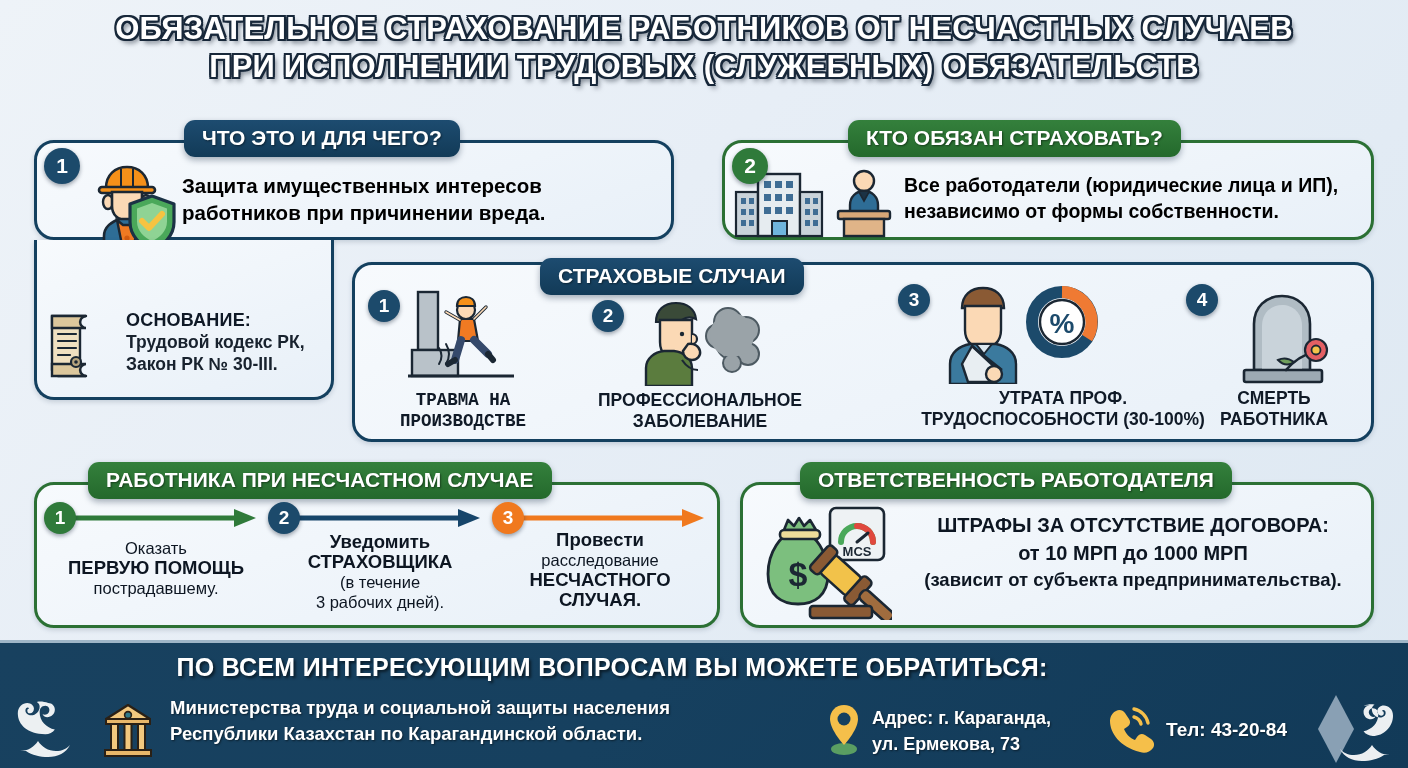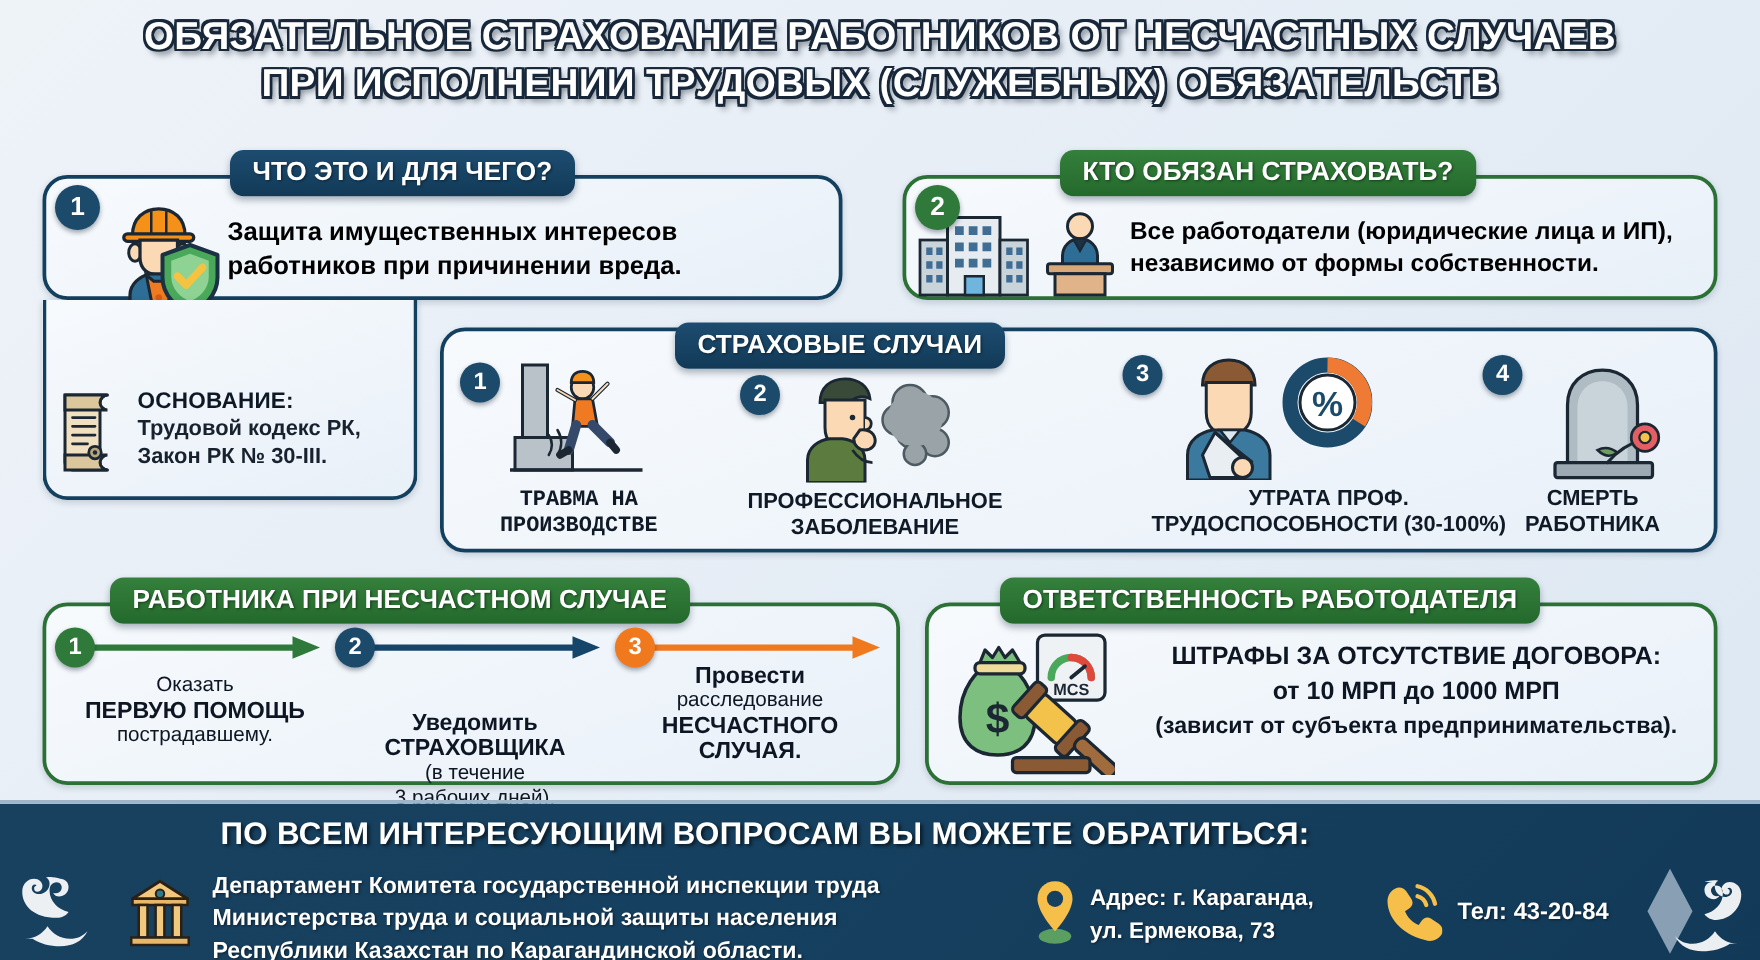--- a/index.html
+++ b/index.html
@@ -68,21 +68,21 @@
   #p1-pill{ left:184px; top:120px; }
   #p1-badge{ left:44px; top:148px; }
   #p1-text{
     position:absolute; left:182px; top:172px; width:430px;
     font-size:20.5px; line-height:27px;
   }
 
   
   #pOsn{ left:34px; top:240px; width:300px; height:160px; border-top:none;
          border-radius:0 0 20px 20px; }
-  #osn-row{ position:absolute; left:46px; top:310px; display:flex; gap:10px; align-items:flex-start;}
+  #osn-row{ position:absolute; left:46px; top:310px; display:flex; gap:26px; align-items:flex-start;}
   #osn-title{ font-size:18px; font-weight:800; color:#0f1926; letter-spacing:.2px;}
   #osn-l1,#osn-l2{ font-size:17.5px; font-weight:600; color:#18222e; line-height:22px;}
 
   
   #p2{ left:722px; top:140px; width:652px; height:100px; }
   #p2-pill{ left:848px; top:120px; }
   #p2-badge{ left:732px; top:148px; }
   #p2-text{
     position:absolute; left:904px; top:172px; width:452px;
     font-size:19.5px; line-height:26px;
@@ -369,21 +369,21 @@
 <div class="badge navy" style="left:268px;top:502px;width:32px;height:32px;font-size:19px;">2</div>
 <div class="badge orange" style="left:492px;top:502px;width:32px;height:32px;font-size:19px;">3</div>
 
 <div class="step" style="left:48px;top:538px;width:216px;">
   <div class="st">Оказать</div>
   <div class="st" style="font-weight:800;font-size:18.5px;">ПЕРВУЮ ПОМОЩЬ</div>
   <div class="st">пострадавшему.</div>
 </div>
 
 <div class="step" style="left:272px;top:532px;width:216px;">
-  <div class="st" style="font-weight:800;font-size:18.5px;margin-top:36px;">Уведомить</div>
+  <div class="st" style="font-weight:800;font-size:18.5px;">Уведомить</div>
   <div class="st" style="font-weight:800;font-size:18.5px;">СТРАХОВЩИКА</div>
   <div class="st">(в течение</div>
   <div class="st">3 рабочих дней).</div>
 </div>
 
 <div class="step" style="left:496px;top:530px;width:208px;">
   <div class="st" style="font-weight:800;font-size:18.5px;">Провести</div>
   <div class="st">расследование</div>
   <div class="st" style="font-weight:800;font-size:18.5px;">НЕСЧАСТНОГО</div>
   <div class="st" style="font-weight:800;font-size:18.5px;">СЛУЧАЯ.</div>
@@ -440,21 +440,20 @@
       <circle cx="28" cy="12" r="3.4" fill="#2f7a8a" stroke="#2a2015" stroke-width="1.6"></circle>
       <rect x="6" y="16" width="44" height="5" fill="#e8b76a" stroke="#2a2015" stroke-width="2"></rect>
       <rect x="11" y="21" width="7" height="26" fill="#f2c87e" stroke="#2a2015" stroke-width="2"></rect>
       <rect x="24.5" y="21" width="7" height="26" fill="#f2c87e" stroke="#2a2015" stroke-width="2"></rect>
       <rect x="38" y="21" width="7" height="26" fill="#f2c87e" stroke="#2a2015" stroke-width="2"></rect>
       <rect x="5" y="47" width="46" height="6" fill="#e8b76a" stroke="#2a2015" stroke-width="2"></rect>
     </svg>
   </div>
 
   <div id="f-dept">
-    <div>Департамент Комитета государственной инспекции труда</div>
     <div>Министерства труда и социальной защиты населения</div>
     <div>Республики Казахстан по Карагандинской области.</div>
   </div>
 
   <div style="position:absolute;left:822px;top:58px;">
     <svg width="44" height="56" viewBox="0 0 44 56">
       <ellipse cx="22" cy="48" rx="13" ry="6" fill="#5a9e62"></ellipse>
       <path d="M22 4c-8 0-14 6-14 14 0 11 14 26 14 26s14-15 14-26c0-8-6-14-14-14z" fill="#f5bf4a"></path>
       <circle cx="22" cy="18" r="6.5" fill="#16405f"></circle>
     </svg>

